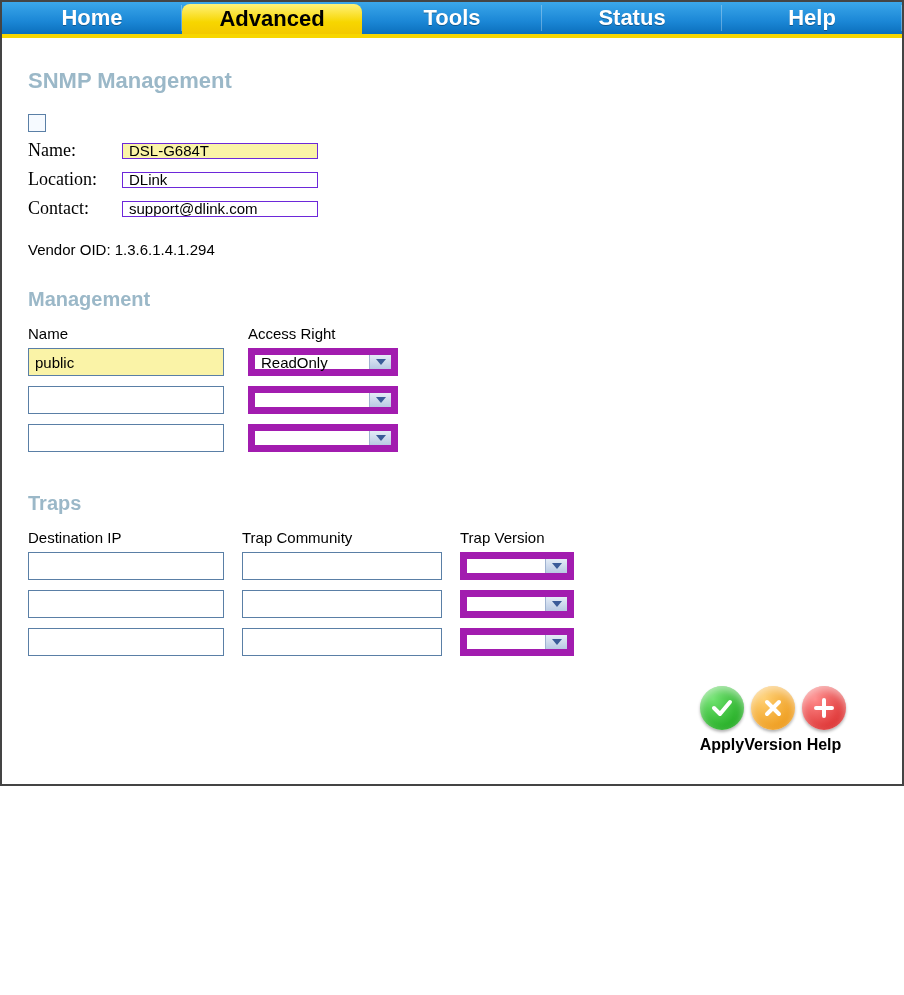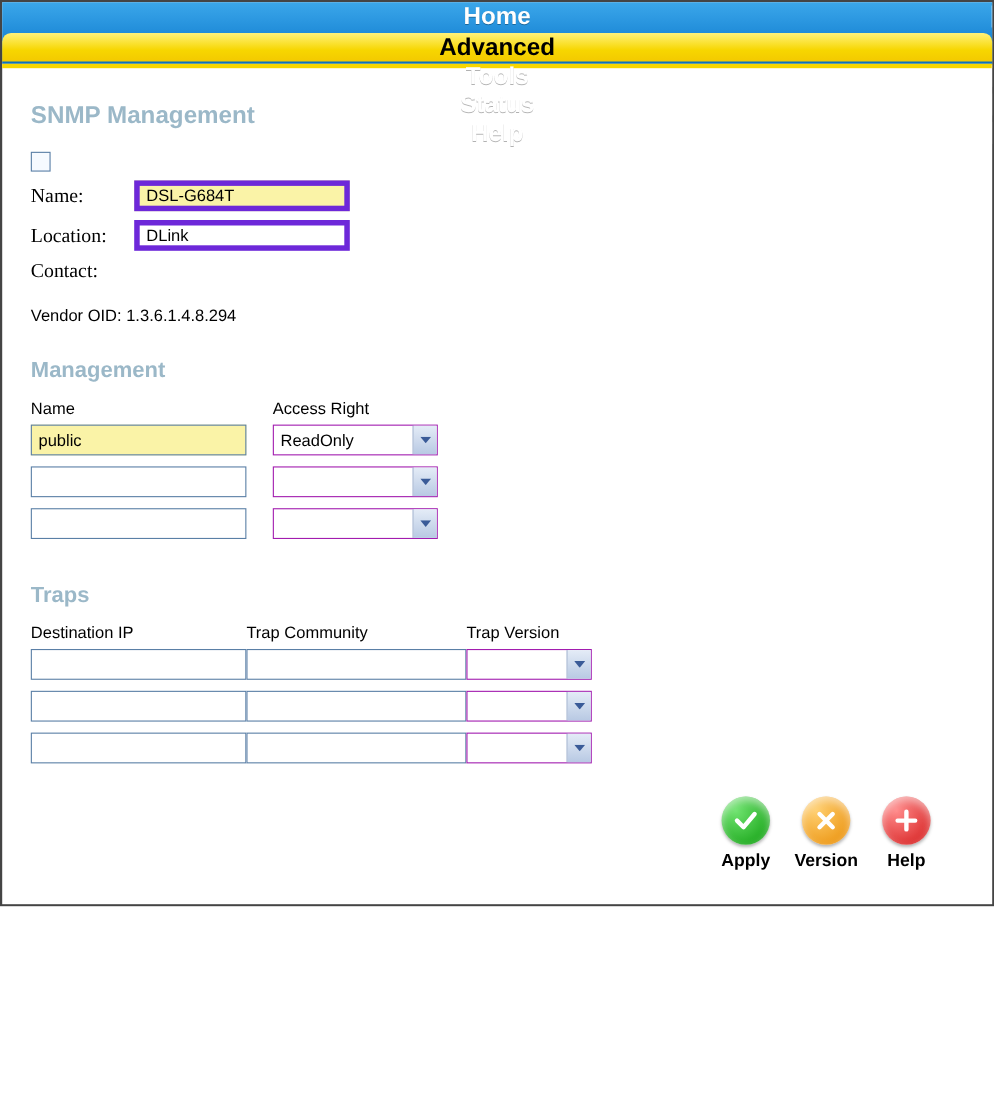--- a/index.html
+++ b/index.html
@@ -10,23 +10,22 @@
     background: #fff;
   }
   .page {
     width: 904px;
     border: 2px solid #444;
     background: #fff;
   }
   .tabbar {
     display: flex;
     background: linear-gradient(to bottom, #3ba7ea 0%, #1b87d6 60%, #0b6fbc 100%);
-    height: 60px;
+    height: 36px;
     border-bottom: 4px solid #f7d600;
-    flex-direction: column;
   }
   .tab {
     flex: 1;
     display: flex;
     align-items: center;
     justify-content: center;
     color: #fff;
     font-weight: bold;
     font-size: 22px;
     font-family: Verdana, Arial, sans-serif;
@@ -93,22 +92,22 @@
     align-items: center;
     margin-bottom: 8px;
   }
   .flabel {
     width: 94px;
     font-family: Georgia, 'Times New Roman', serif;
     font-size: 18px;
   }
   .finput {
     width: 196px;
-    height: 28px;
-    border: 5px solid #6d28d9;
+    height: 16px;
+    border: 1px solid #6d28d9;
     padding: 2px 6px;
     font-size: 15px;
     font-family: Arial, sans-serif;
   }
   .finput.hl {
     background: #faf3a7;
   }
   .vendor {
     margin-top: 22px;
     font-size: 15px;
@@ -126,21 +125,21 @@
     border: 1px solid #5a7fa6;
     padding: 2px 6px;
     font-size: 15px;
     margin-bottom: 10px;
     display: block;
   }
   .cinput.hl { background: #faf3a7; }
   .select-wrap {
     width: 150px;
     height: 28px;
-    border: 1px solid #a21caf;
+    border: 7px solid #a21caf;
     display: flex;
     align-items: center;
     margin-bottom: 10px;
     background: #fff;
   }
   .select-wrap.narrow { width: 114px; }
   .select-value {
     flex: 1;
     padding: 0 6px;
     font-size: 15px;
@@ -149,36 +148,35 @@
     width: 22px;
     height: 100%;
     background: linear-gradient(to bottom, #e4ecf7, #b8c9e3);
     border-left: 1px solid #9fb2d0;
     display: flex;
     align-items: center;
     justify-content: center;
   }
   .select-btn svg { display:block; }
   
-  .traps-table { display:flex; }
+  .traps-table { display:flex; gap:18px; }
   .tinput {
     width: 196px;
     height: 28px;
     border: 1px solid #5a7fa6;
     padding: 2px 6px;
     font-size: 15px;
     margin-bottom: 10px;
     display: block;
   }
   .tinput.w2 { width: 200px; }
   
   .btnbar {
     display: flex;
     justify-content: flex-end;
-    gap: 22px;
     margin-top: 20px;
     padding-right: 30px;
     padding-bottom: 10px;
   }
   .abtn {
     display: flex;
     flex-direction: column;
     align-items: center;
     cursor: pointer;
   }
@@ -225,25 +223,26 @@
     <div class="form-row">
       <div class="flabel">Name:</div>
       <input class="finput hl" value="DSL-G684T" style="">
     </div>
     <div class="form-row">
       <div class="flabel">Location:</div>
       <input class="finput" value="DLink" style="">
     </div>
     <div class="form-row">
       <div class="flabel">Contact:</div>
+      <input class="finput" value="support@dlink.com" style="">
     </div>
 
     <div class="vendor">
       <span>Vendor OID:</span>
-      <span>1.3.6.1.4.8.294</span>
+      <span>1.3.6.1.4.1.294</span>
     </div>
 
     <h3>Management</h3>
     <div class="comm-table">
       <div>
         <span class="col-head">Name</span>
         <input class="cinput hl" value="public" style="">
         <input class="cinput" value="" style="">
         <input class="cinput" value="" style="">
       </div>

